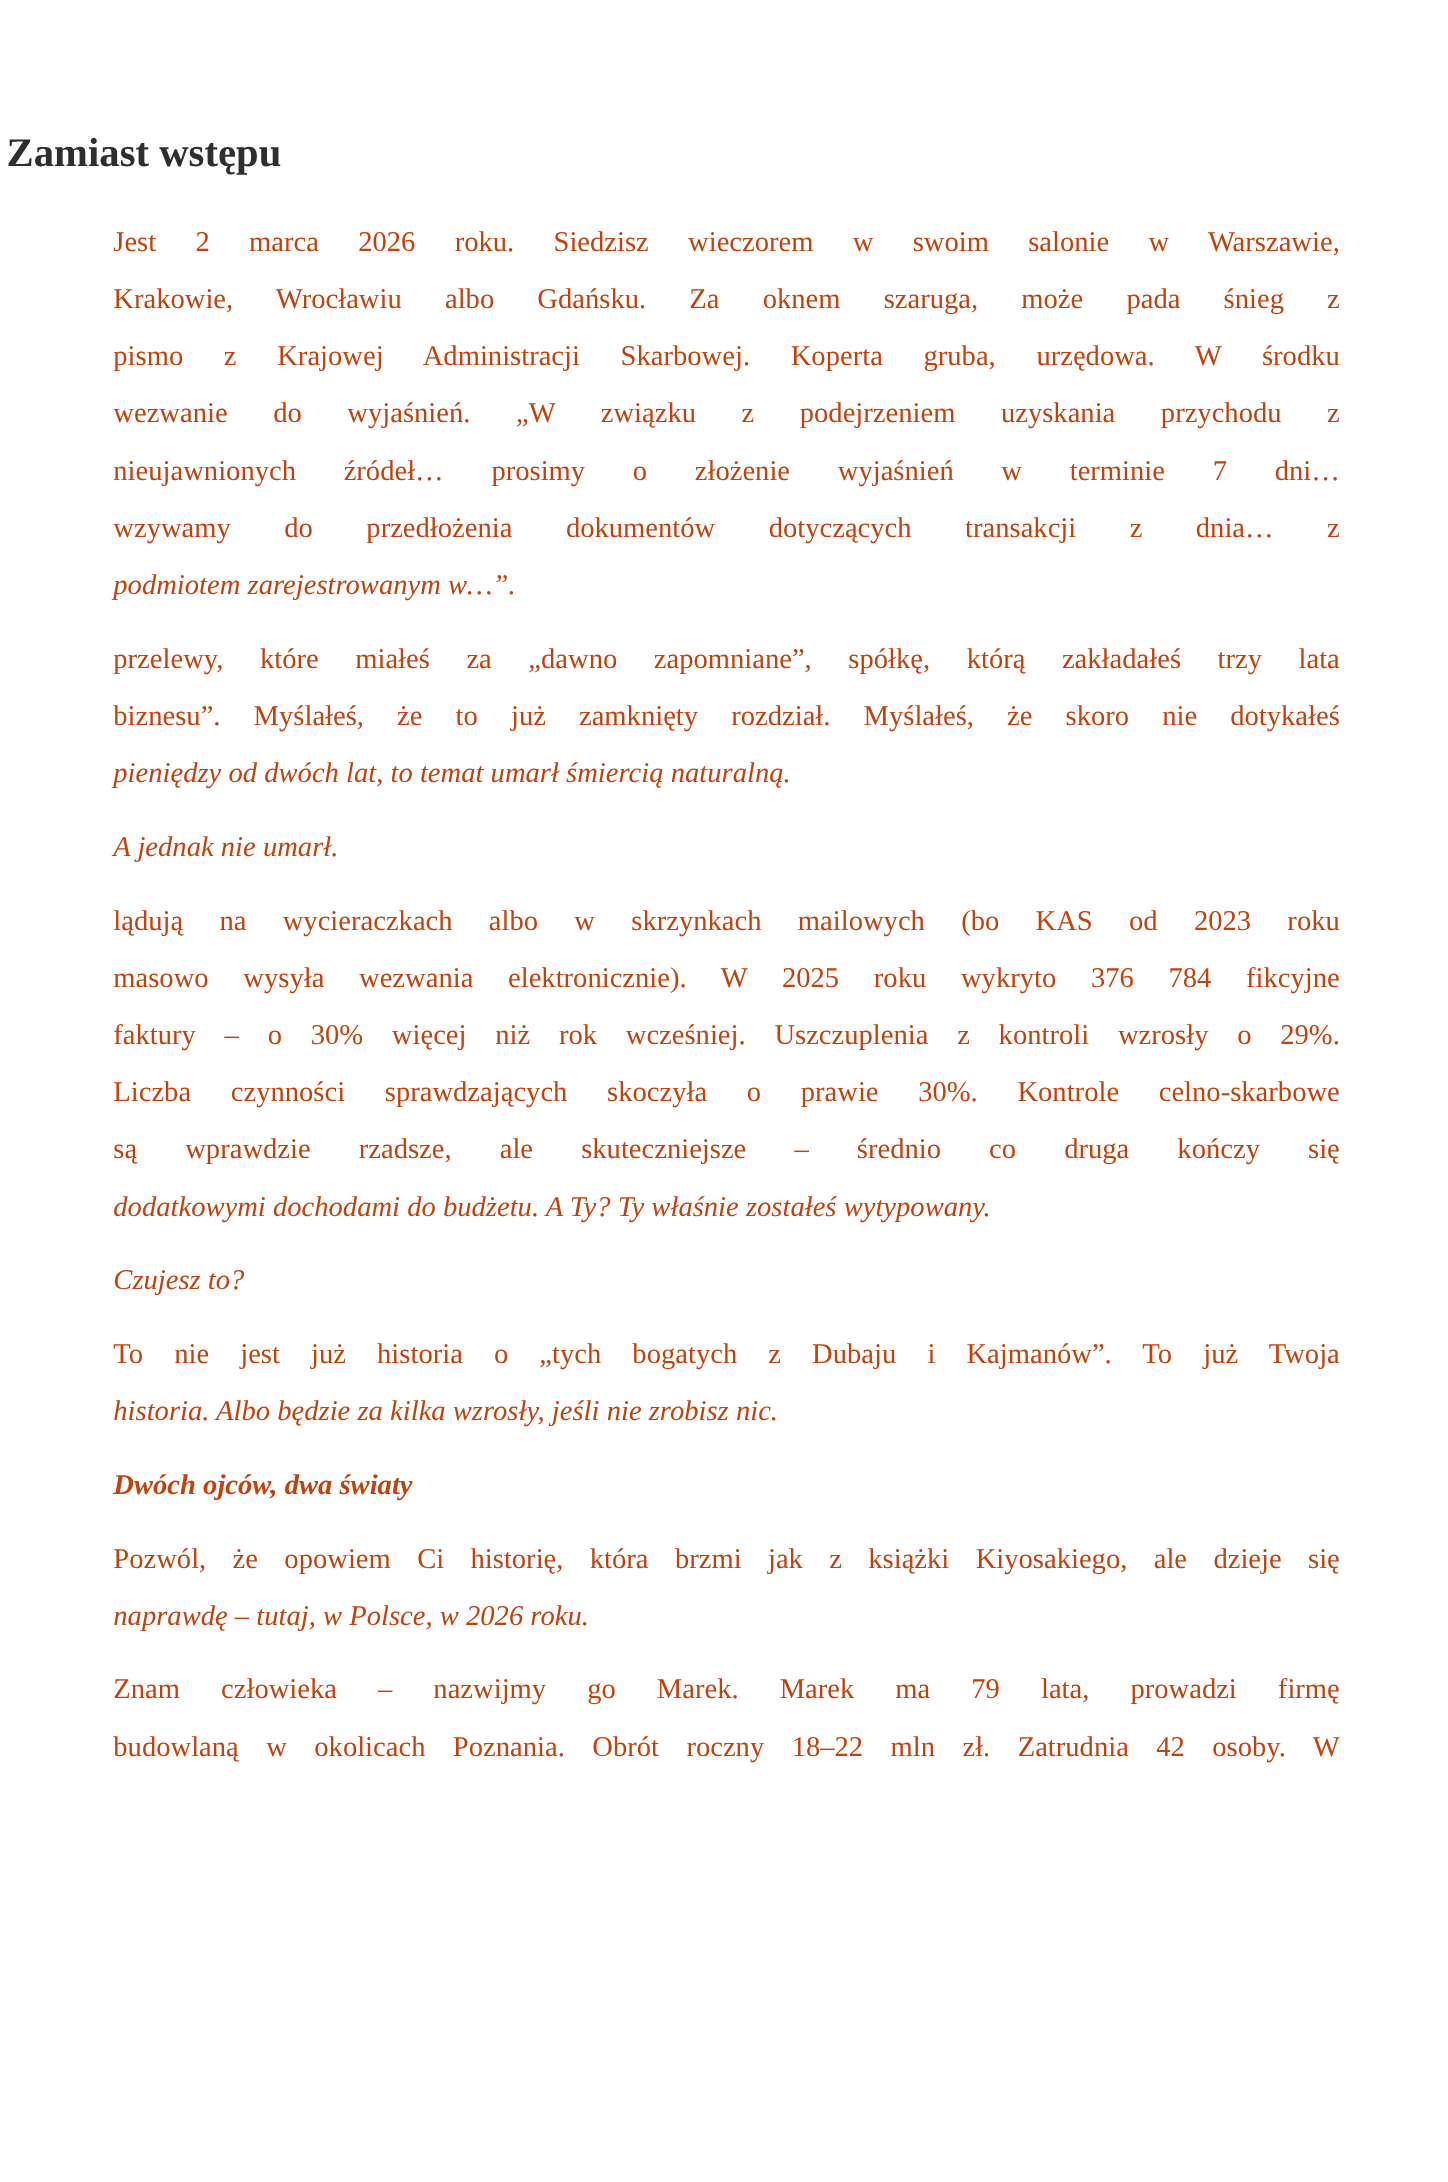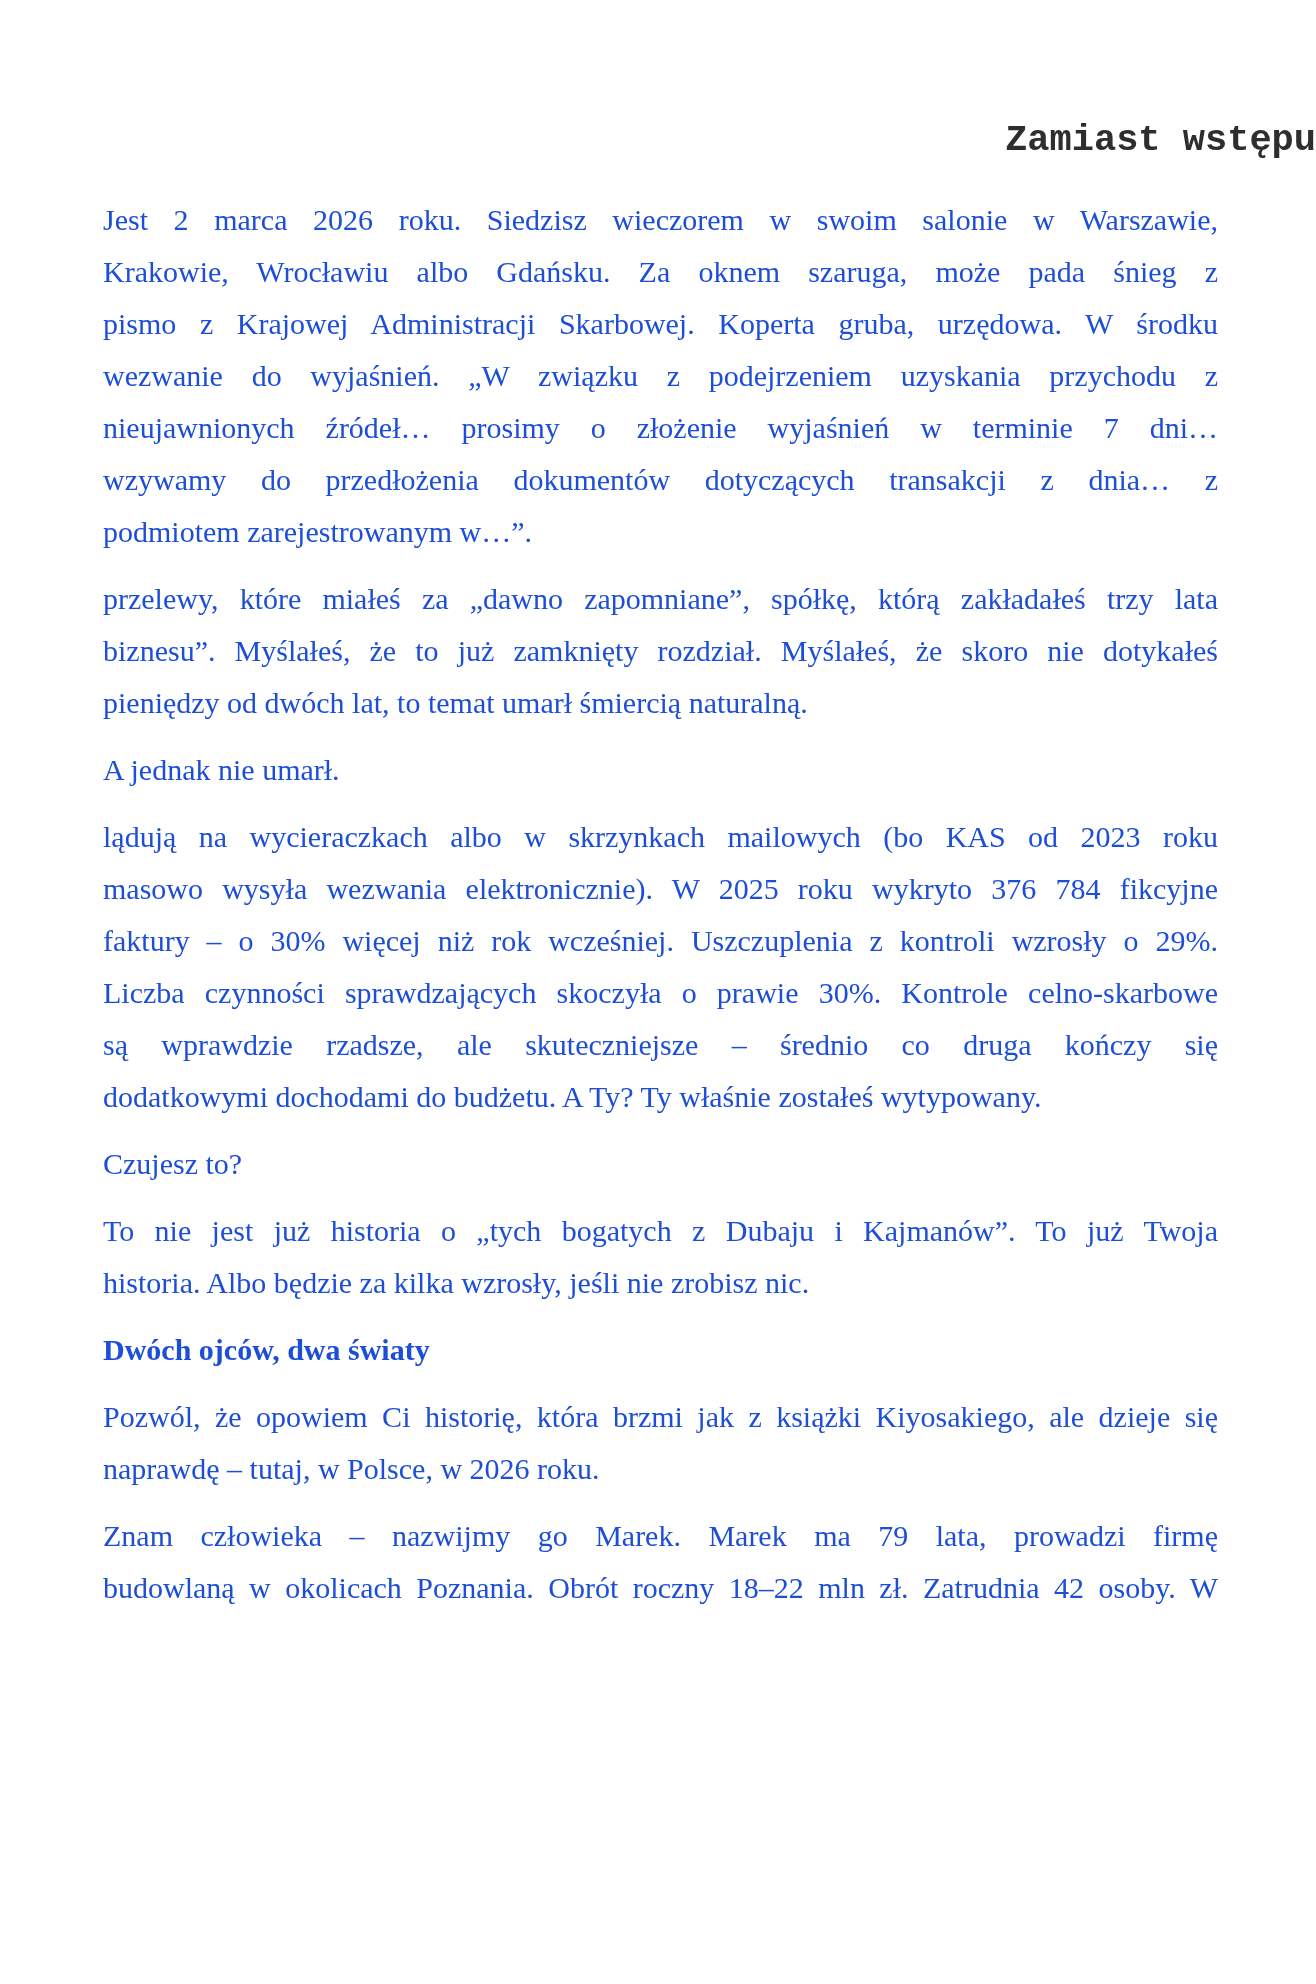--- a/index.html
+++ b/index.html
@@ -19,53 +19,54 @@
     top: 0;
     width: 1316px;
     height: 1984px;
     background: #ffffff;
   }
   .title {
     position: absolute;
     left: 0;
     top: 118px;
     width: 1316px;
-    text-align: right;
-    font-family: Liberation Mono, monospace;
+    text-align: left;
+    font-family: Liberation Serif, serif;
     font-weight: bold;
     font-size: 37px;
     line-height: 44px;
     color: #2e2e2e;
     margin: 0;
     padding-left: 6px;
     box-sizing: border-box;
   }
   .body {
     position: absolute;
     left: 103px;
     top: 194px;
     width: 1115px;
     font-family: "Liberation Serif", serif;
-    font-size: 30px;
+    font-size: 26px;
     line-height: 52px;
-    color: #1d4ed8;
+    color: #c2410c;
   }
   .para {
     margin: 0 0 15px 0;
   }
   .line {
     display: block;
     white-space: nowrap;
     text-align: justify;
     text-align-last: justify;
     height: 52px;
   }
   .line.last {
     text-align: center;
     text-align-last: left;
+    font-style: italic;
   }
   .heading {
     font-weight: bold;
   }
 </style>
 </head>
 <body>
 
 <div class="page">
   <h1 class="title">Zamiast wstępu</h1>

